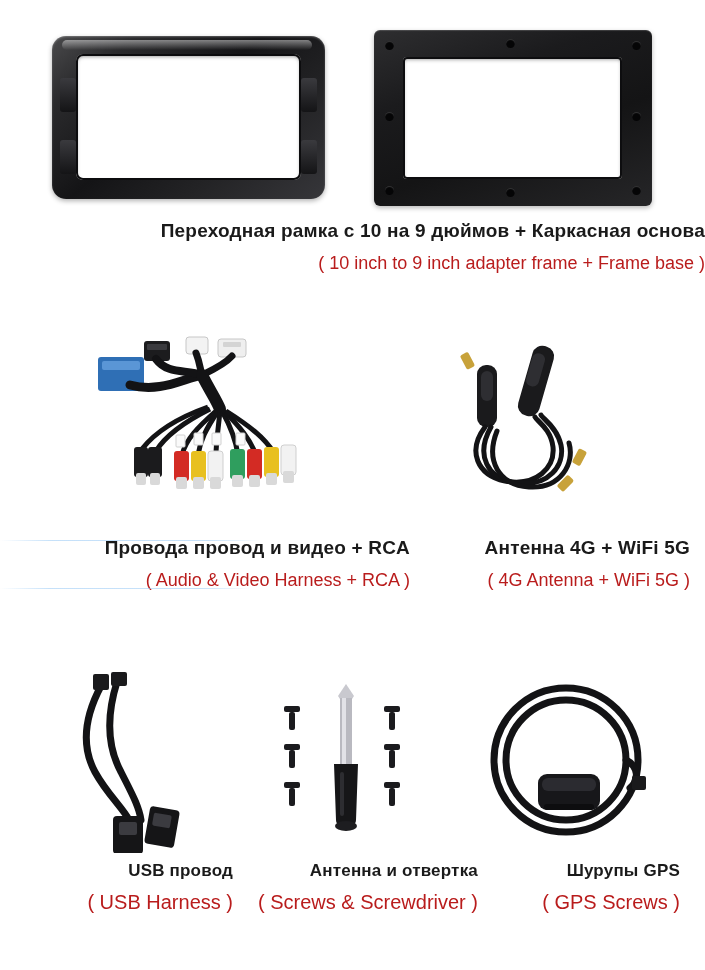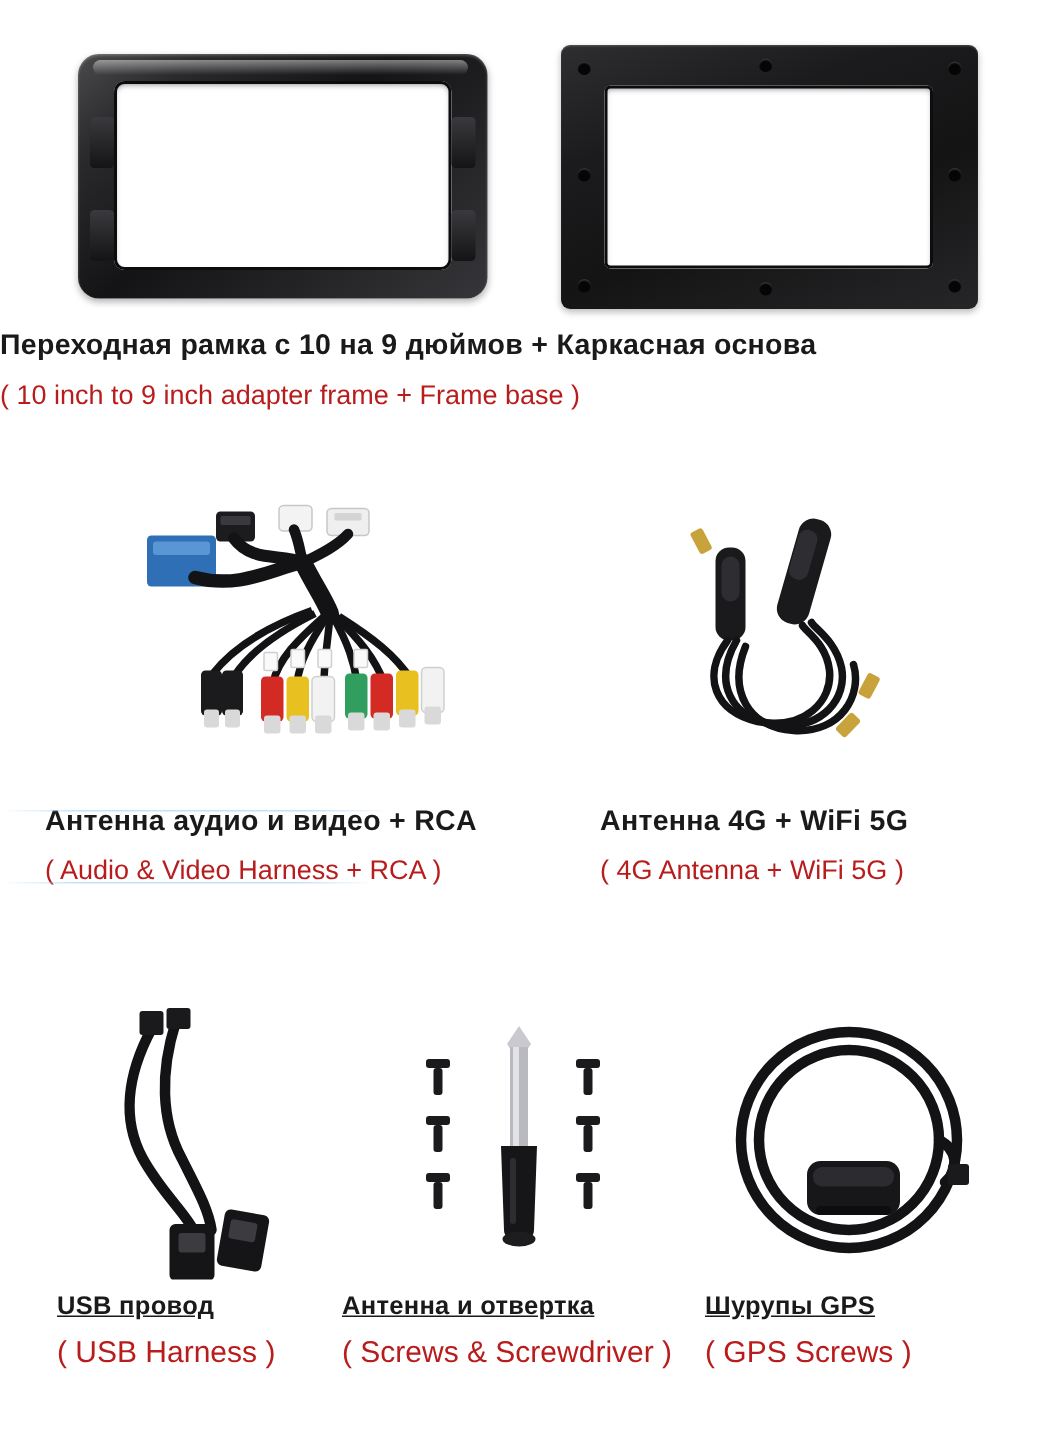--- a/index.html
+++ b/index.html
@@ -17,38 +17,38 @@
   }
   .page {
     width: 705px;
     height: 970px;
     position: relative;
     background: #fff;
   }
 
   
   .caption {
-    text-align: left;
+    text-align: right;
     line-height: 1.35;
   }
   .caption .ru {
     font-size: 19px;
     font-weight: bold;
     letter-spacing: 0.2px;
     color: #1a1a1a;
     white-space: nowrap;
   }
   .caption .en {
     font-size: 18px;
     font-weight: normal;
     color: #b91c1c;
     margin-top: 7px;
     white-space: nowrap;
   }
-  .caption.small .ru { font-size: 17px; text-decoration: underline; }
+  .caption.small .ru { font-size: 17px; }
   .caption.small .en { font-size: 20px; margin-top: 6px; }
 
   
   .sec1 {
     position: absolute;
     left: 0; top: 0;
     width: 705px; height: 300px;
   }
   .frames {
     position: absolute;
@@ -260,21 +260,21 @@
 
         <g>
           <rect x="38" y="18" width="9" height="16" rx="2" fill="#c8a23a" transform="rotate(-28 42 26)"></rect>
           <rect x="150" y="114" width="9" height="16" rx="2" fill="#c8a23a" transform="rotate(28 154 122)"></rect>
           <rect x="136" y="140" width="9" height="16" rx="2" fill="#c8a23a" transform="rotate(44 140 148)"></rect>
         </g>
       </svg>
     </div>
 
     <div class="caption cap2a">
-      <div class="ru">Антенна аудио и видео + RCA</div>
+      <div class="ru">Провода провод и видео + RCA</div>
       <div class="en">( Audio &amp; Video Harness + RCA )</div>
     </div>
 
     <div class="caption cap2b">
       <div class="ru">Антенна 4G + WiFi 5G</div>
       <div class="en">( 4G Antenna + WiFi 5G )</div>
     </div>
   </div>
 
   <div class="guide guide-1"></div>

